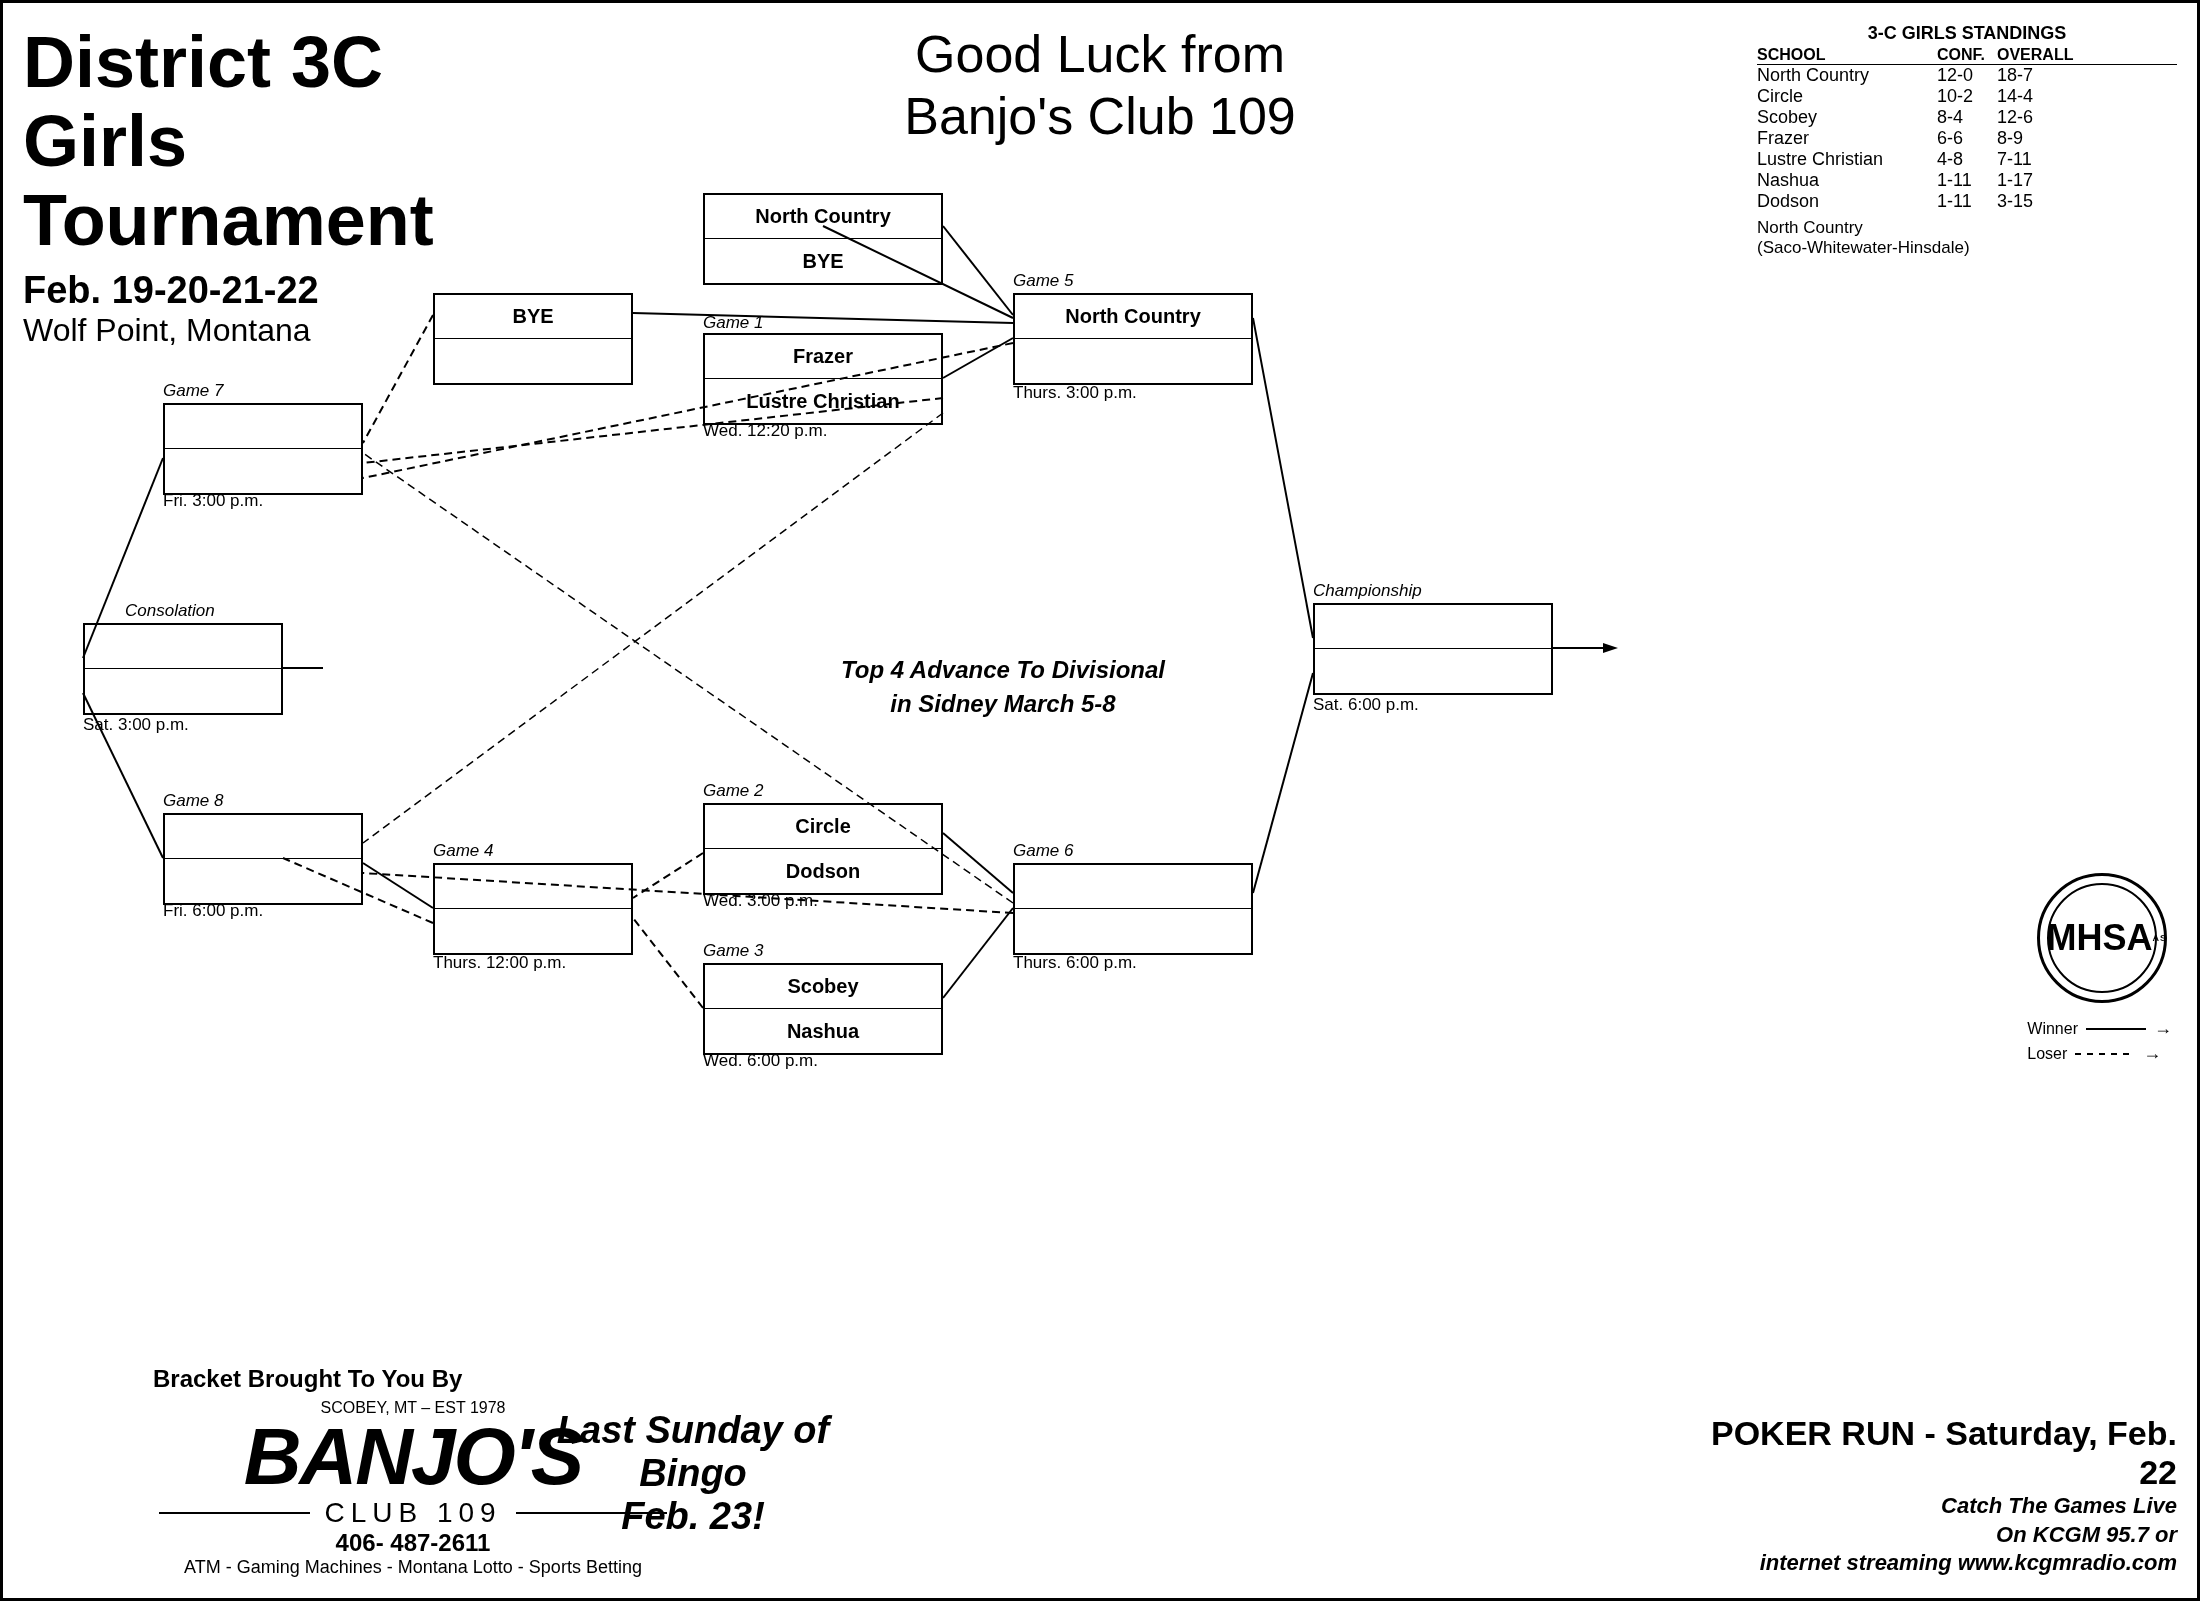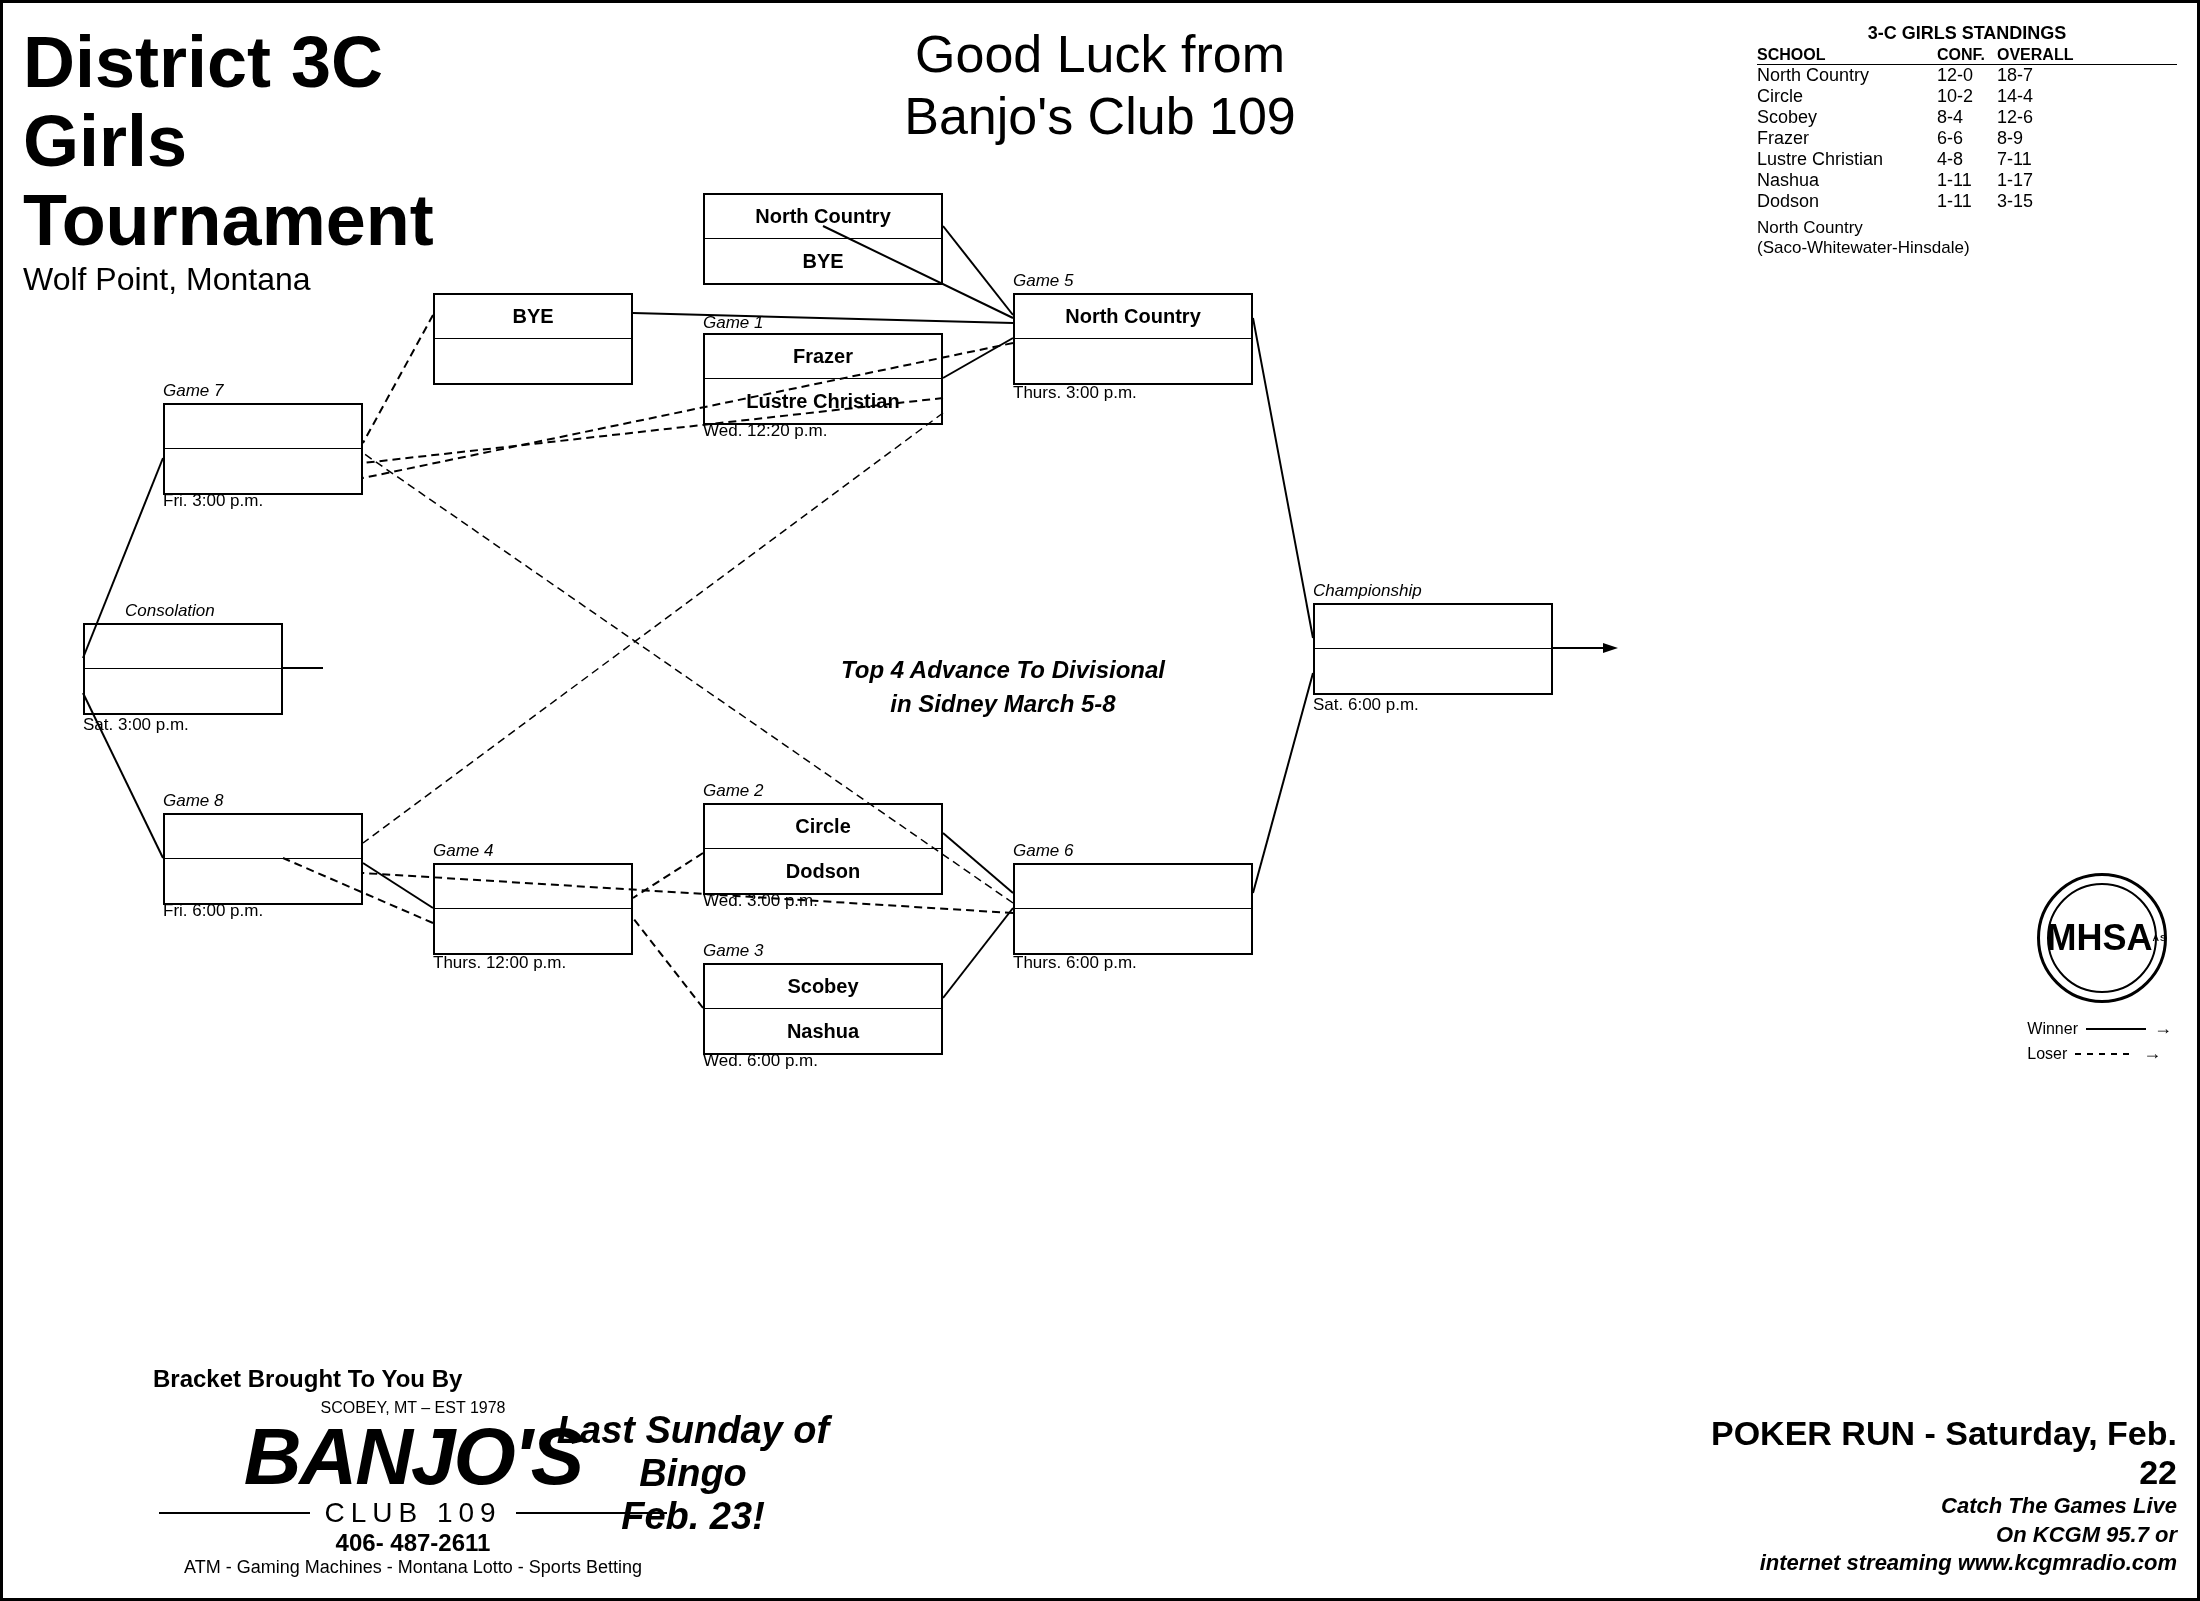--- a/index.html
+++ b/index.html
@@ -317,20 +317,21 @@
       font-style: italic;
     }
   </style>
 </head>
 <body>
 
 <div class="main-container">
 
   <div class="title-block">
     <div class="title-main">District 3C<br>Girls Tournament</div>
+    <div class="title-sub">Feb. 19-20-21-22</div>
     <div class="title-location">Wolf Point, Montana</div>
   </div>
 
   <div class="good-luck">
     <span style="white-space:pre-line">Good Luck from
 Banjo's Club 109</span>
   </div>
 
   <div class="standings">
     <div class="standings-title">3-C GIRLS STANDINGS</div>

